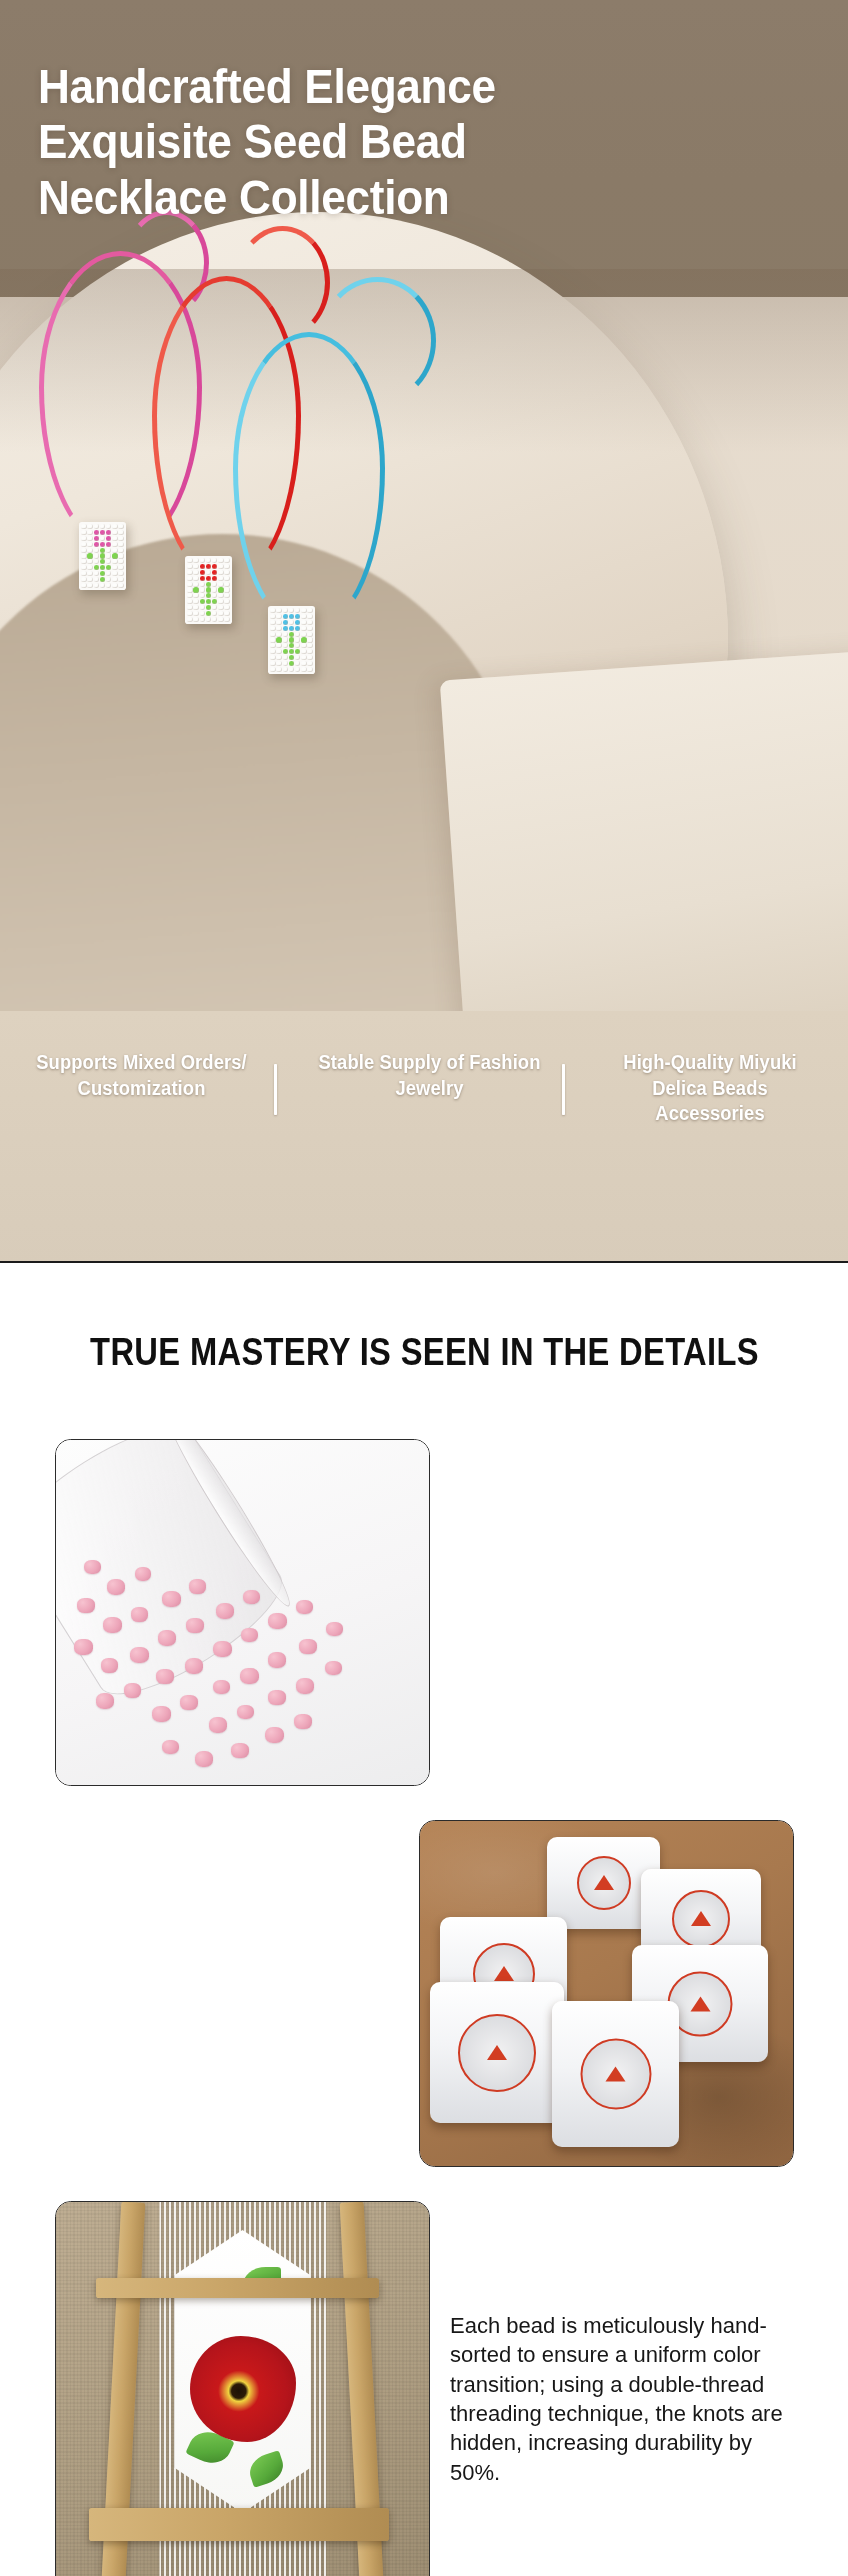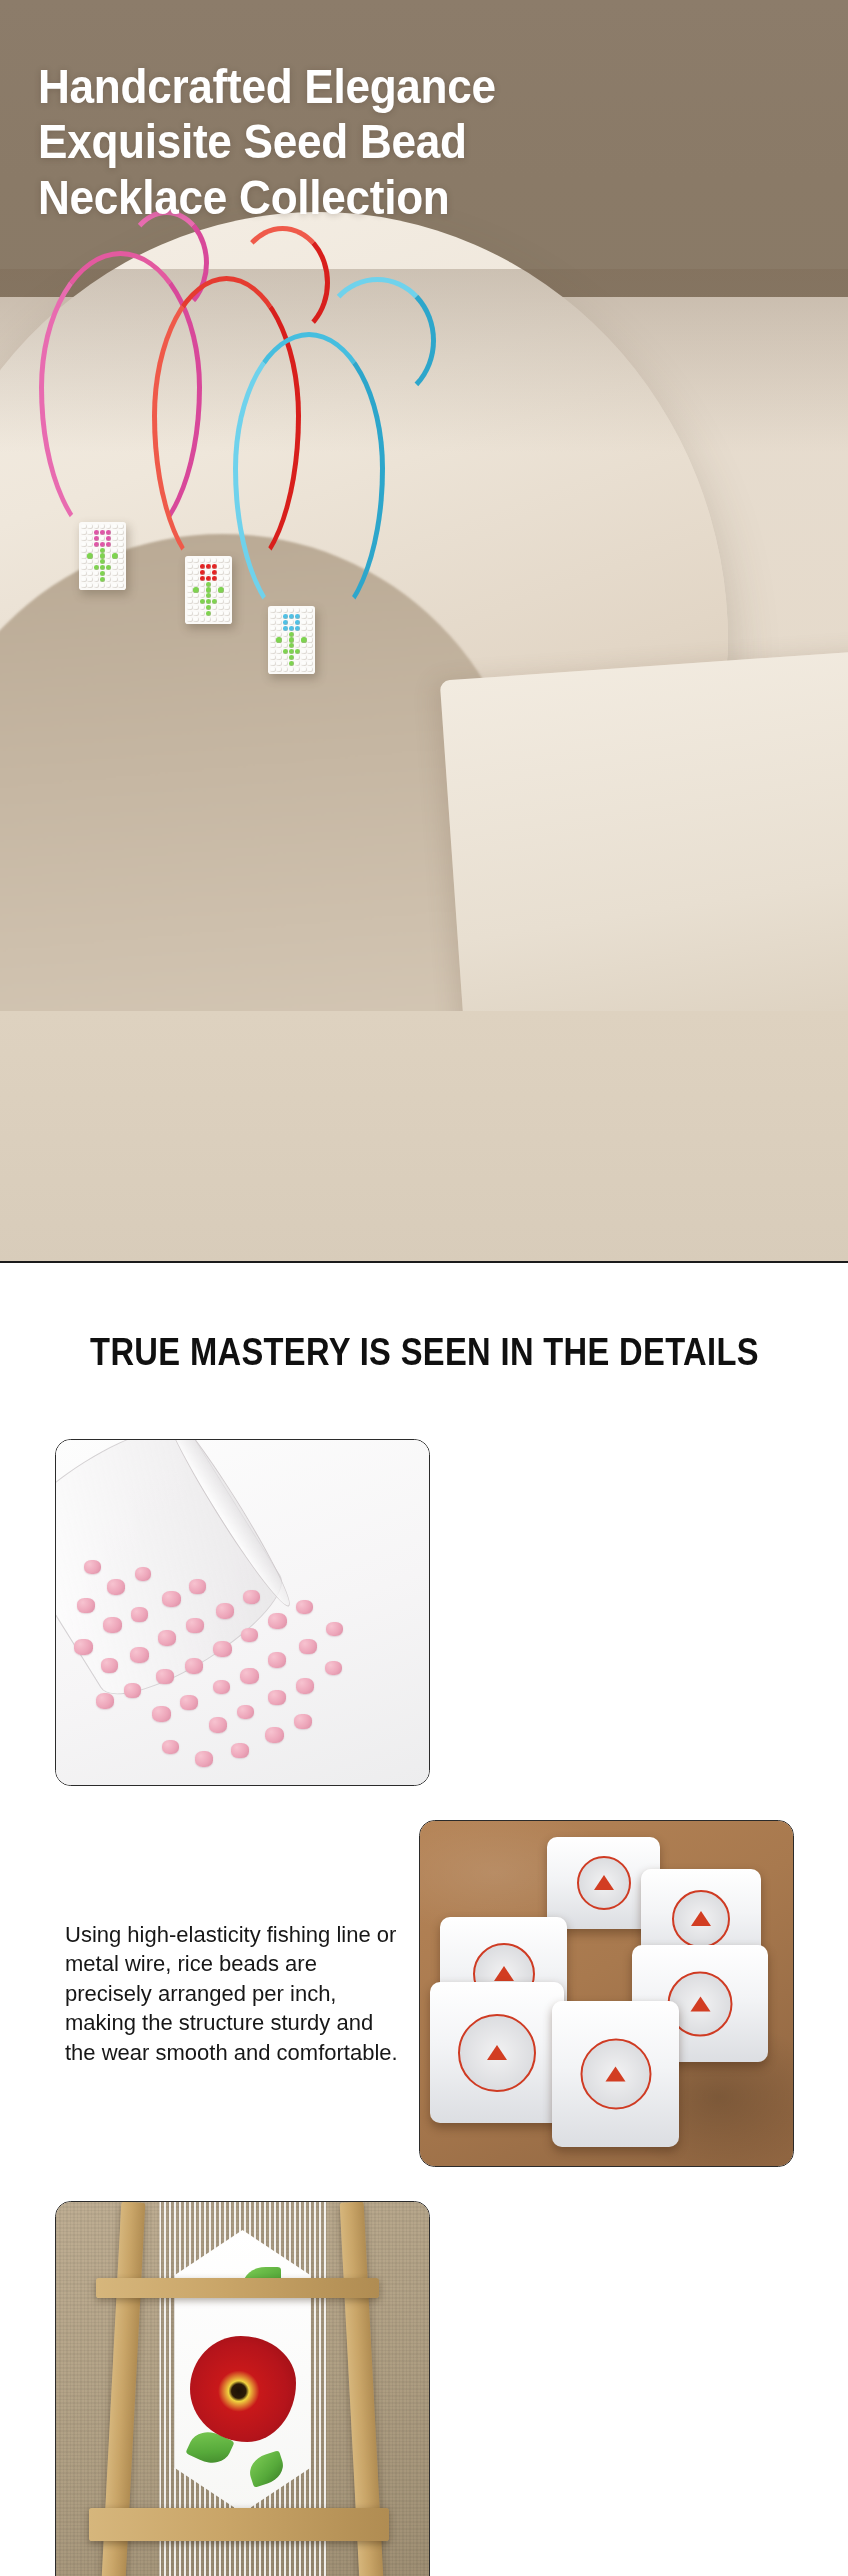--- a/index.html
+++ b/index.html
@@ -567,20 +567,27 @@
           <i class="bead"></i>
       </div>
     </div>
 
     <h1 class="hero-title">
       <span>Handcrafted Elegance</span><br>
       <span>Exquisite Seed Bead</span><br>
       <span>Necklace Collection</span>
     </h1>
 
+    <div class="features">
+      <div class="feature f1">Supports Mixed Orders/ Customization</div>
+      <div class="divider d1"></div>
+      <div class="feature f2">Stable Supply of Fashion Jewelry</div>
+      <div class="divider d2"></div>
+      <div class="feature f3">High-Quality Miyuki Delica Beads Accessories</div>
+    </div>
   </section>
 
   <section class="details">
     <h2 class="section-title">TRUE MASTERY IS SEEN IN THE DETAILS</h2>
 
     <div class="row row1">
       <div class="thumb">
         <div class="thumb-art art-beads">
           <div class="tube">
             <div class="tube-mouth"></div>
@@ -660,37 +667,37 @@
                 <i></i>
               </div>
           </div>
           <div class="spool" style="left:132px; top:180px; width:127px; height:146px;">
             <div class="label" style="width:71px;height:71px;">
                 <i></i>
               </div>
           </div>
         </div>
       </div>
-      <p class="copy">Using high-elasticity fishing line or metal wire, rice beads are precisely arranged per inch, making the structure sturdy and the wear smooth and comfortable.</p>
     </div>
 
     <div class="row row3">
       <div class="thumb">
         <div class="thumb-art art-loom">
           <div class="burlap"></div>
           <div class="rail" style="left:55px; top:0; width:24px; height:396px; transform:rotate(3deg);"></div>
           <div class="rail" style="right:55px; top:0; width:24px; height:396px; transform:rotate(-3deg);"></div>
           <div class="warp"></div>
           <div class="band">
             <i class="leaf" style="left:68px; top:37px; width:38px; height:30px;"></i>
             <i class="leaf" style="left:15.6px; top:202px; width:40px; height:31px; transform:rotate(25deg);"></i>
             <i class="leaf" style="left:74px; top:225px; width:35px; height:28px; transform:rotate(-18deg);"></i>
             <div class="poppy"></div>
           </div>
           <div class="rail" style="left:40px; top:76px; width:283px; height:20px;"></div>
           <div class="rail" style="left:33px; top:306px; width:300px; height:33px;"></div>
         </div>
       </div>
+      <p class="copy">Each bead is meticulously hand-sorted to ensure a uniform color transition; using a double-thread threading technique, the knots are hidden, increasing durability by 50%.</p>
     </div>
   </section>
 
 </div>
 
 
 </body></html>

